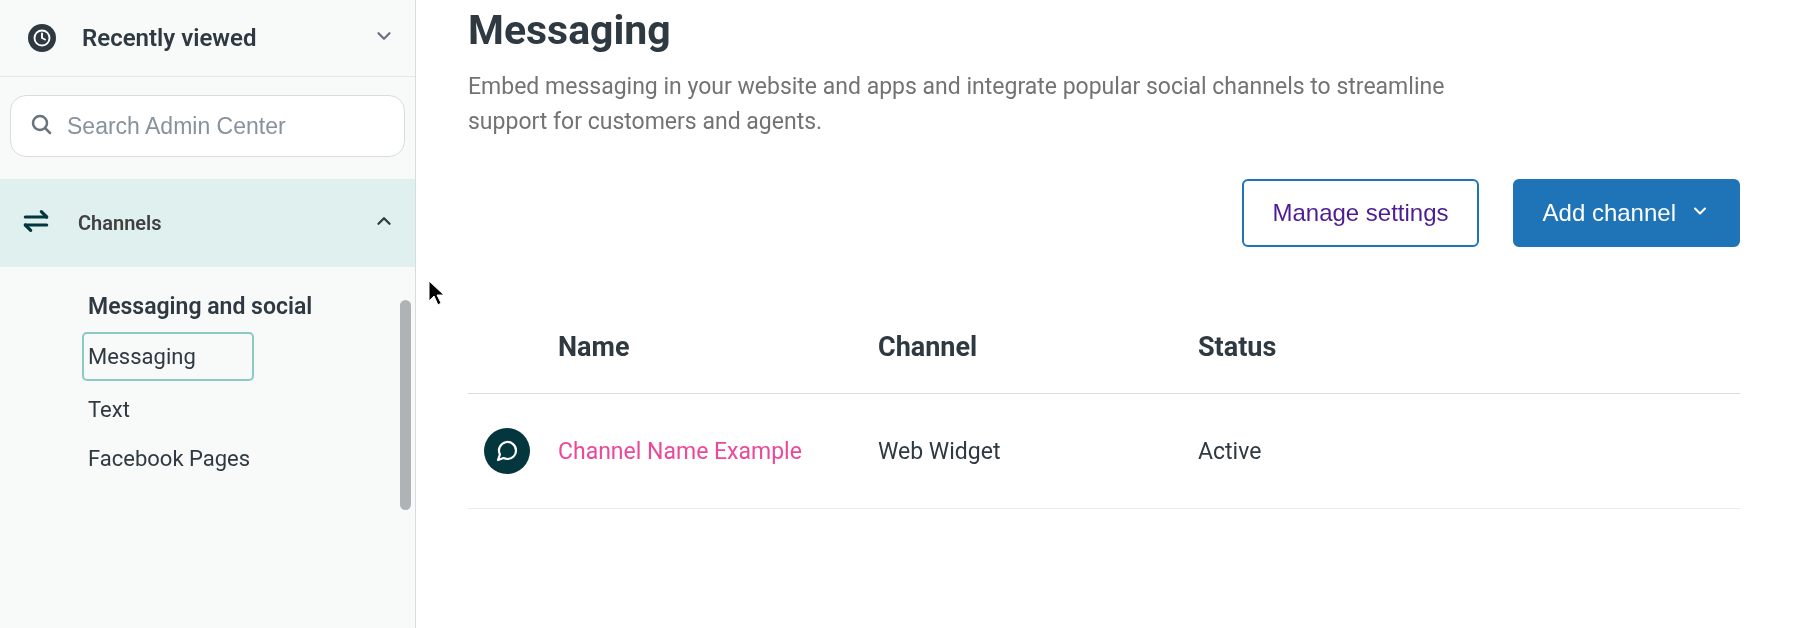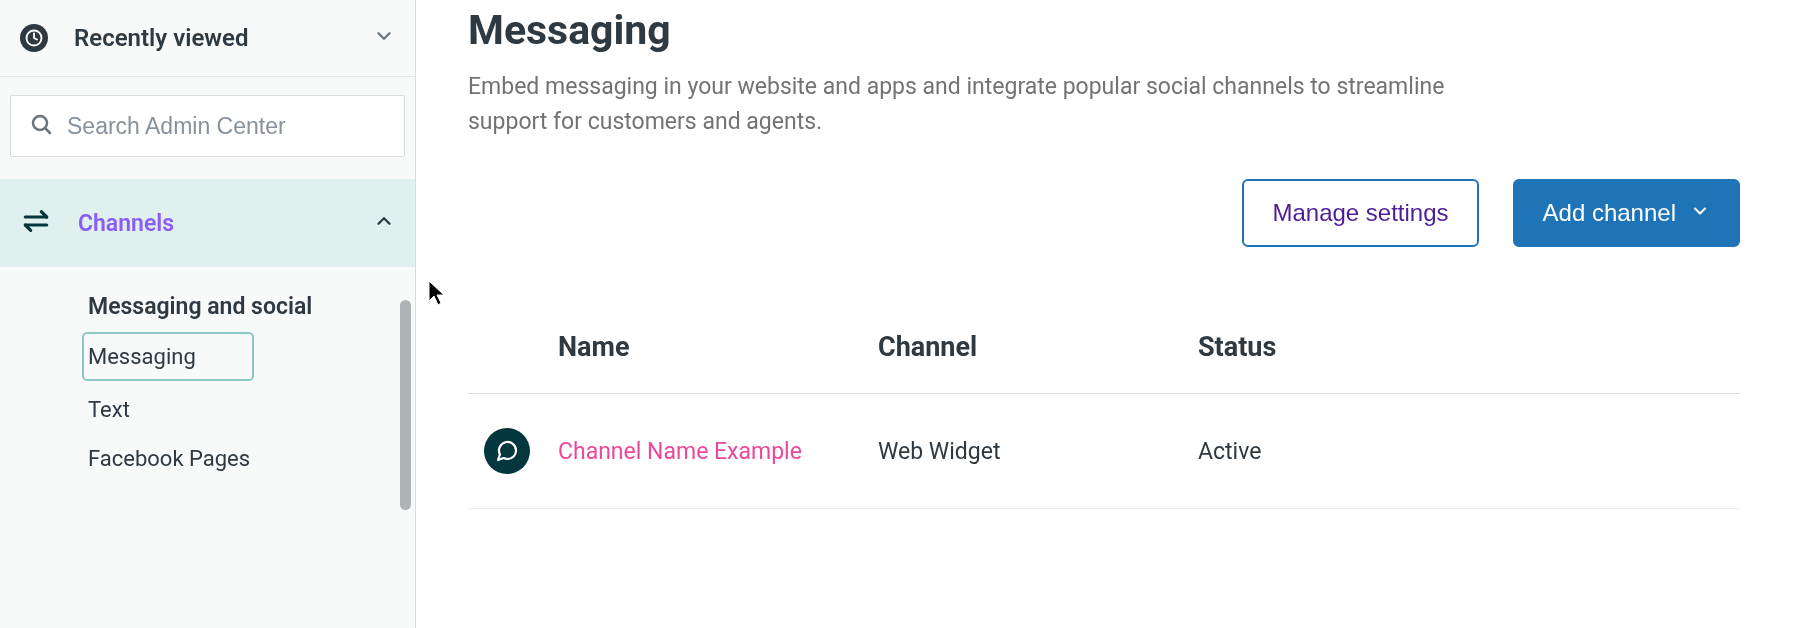--- a/index.html
+++ b/index.html
@@ -27,21 +27,21 @@
       top: 300px;
       width: 11px;
       height: 210px;
       background: #aeb3b5;
       border-radius: 6px;
     }
 
     .recent {
       display: flex;
       align-items: center;
-      padding: 24px 20px 24px 20px;
+      padding: 24px 20px 24px 28px;
       border-bottom: 1px solid #e4e7e9;
       gap: 26px;
     }
     .clock-icon {
       width: 28px; height: 28px;
       border-radius: 50%;
       background: #2f3941;
       display: flex; align-items: center; justify-content: center;
     }
     .recent .label {
@@ -52,21 +52,21 @@
     }
     .recent .chevron { color: #68737d; }
 
     .search-wrap {
       padding: 18px 10px 22px 10px;
     }
     .search {
       display: flex;
       background: #fff;
       border: 1px solid #d8dcde;
-      border-radius: 2px;
+      border-radius: 16px;
       padding: 16px 18px;
       gap: 14px;
     }
     .search svg { flex-shrink: 0; }
     .search input {
       border: none;
       outline: none;
       font-size: 23px;
       color: #2f3941;
       background: transparent;
@@ -75,23 +75,23 @@
     .search input::placeholder { color: #87929d; }
 
     .nav-section {
       display: flex;
       align-items: center;
       padding: 26px 20px 26px 20px;
       gap: 26px;
       background: #dff0ee;
     }
     .nav-section .label {
-      font-size: 23px;
+      font-size: 20px;
       font-weight: 600;
-      color: #8b5cf6;
+      color: #404040;
       flex: 1;
     }
     .nav-section .chevron { color: #2f3941; }
 
     .subgroup {
       padding: 26px 0 0 88px;
     }
     .subgroup-title {
       font-size: 23px;
       font-weight: 600;

